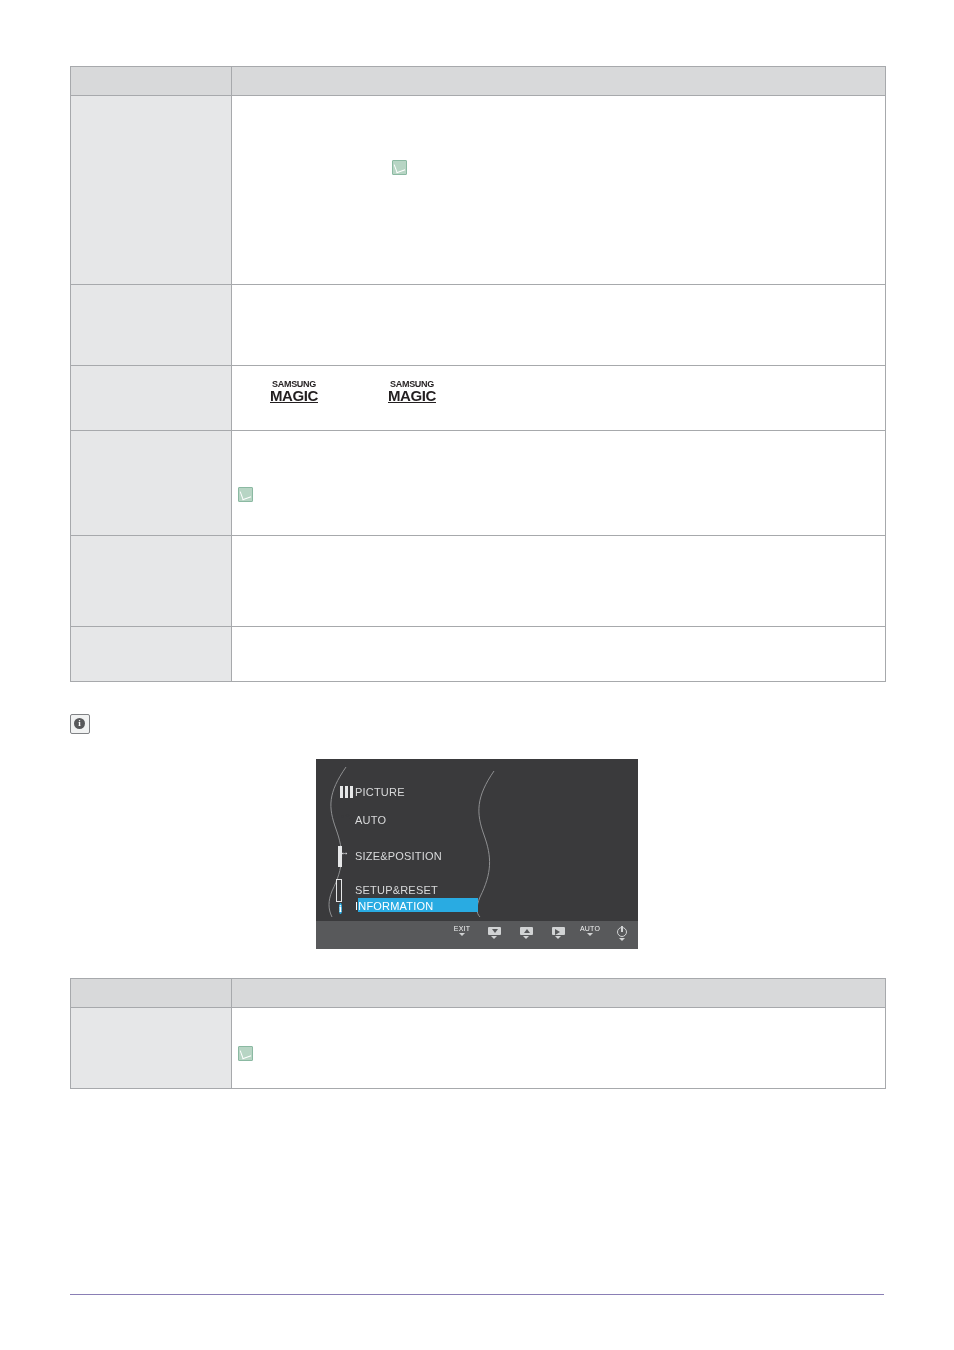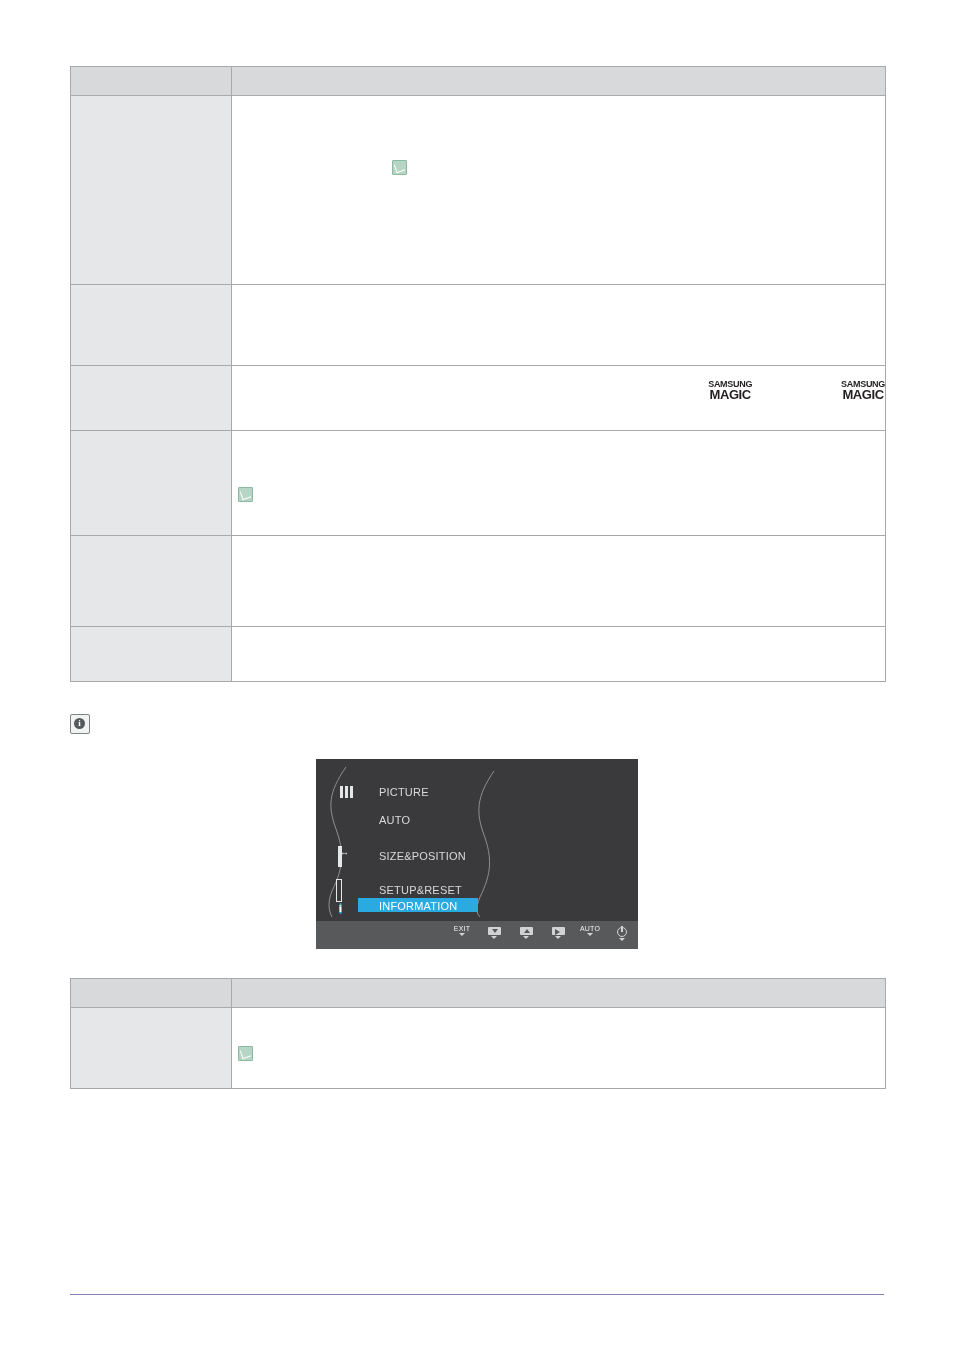--- a/index.html
+++ b/index.html
@@ -88,40 +88,40 @@
   }
   .note-text {
     font-size: 10px;
     line-height: 14px;
     color: #231f20;
   }
 
   
   .magic-row {
     display: flex;
-    gap: 89px;
-    padding: 14px 0 0 59px;
-    justify-content: flex-end;
+    gap: 70px;
+    padding: 14px 0 0 38px;
   }
   .magic-logo {
     text-align: center;
     line-height: 1;
   }
   .magic-logo .top {
     font-size: 9px;
     font-weight: bold;
     letter-spacing: -0.3px;
     font-family: "Liberation Sans", sans-serif;
   }
   .magic-logo .bottom {
-    font-size: 13px;
+    font-size: 15px;
     font-weight: bold;
     letter-spacing: -0.4px;
     margin-top: -1px;
     font-family: "Liberation Sans", sans-serif;
+    text-decoration: underline;
   }
 
   
   .info-standalone {
     position: absolute;
     left: 70px;
     top: 714px;
     width: 18px;
     height: 18px;
     border: 1px solid #808285;
@@ -160,21 +160,21 @@
     top: 0;
     width: 182px;
     height: 160px;
   }
   .osd-item {
     position: absolute;
     left: 22px;
     height: 17px;
     display: flex;
     align-items: center;
-    gap: 24px;
+    gap: 0;
   }
   .osd-item .lbl {
     color: #d9dadb;
     font-size: 11px;
     letter-spacing: 0.2px;
   }
   .osd-item.selected .lbl {
     color: #ffffff;
     text-align: right;
   }

